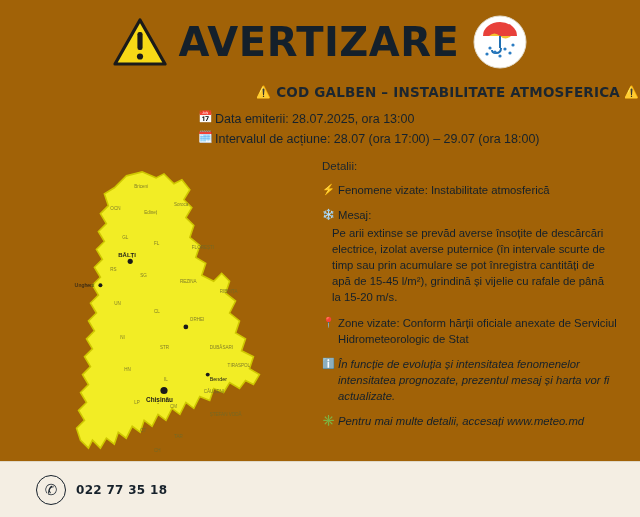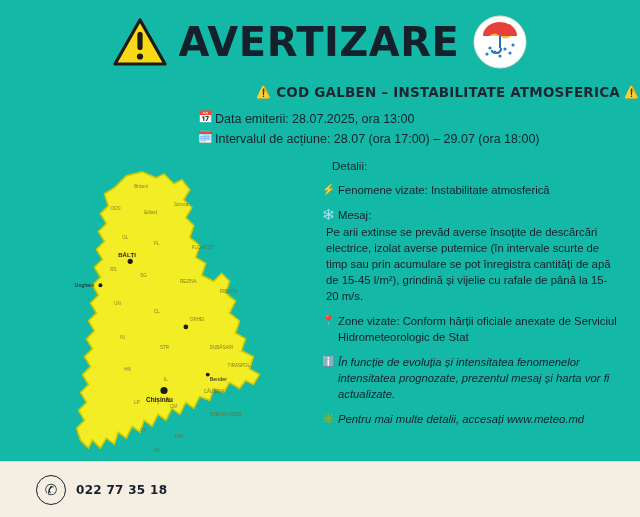--- a/index.html
+++ b/index.html
@@ -9,21 +9,21 @@
     height: 517px;
     background: #f3ede2;
     font-family: "Liberation Sans", sans-serif;
     overflow: hidden;
     position: relative;
   }
   #page {
     position: relative;
     width: 640px;
     height: 517px;
-    background: #14b8a6;
+    background: #a16207;
   }
 
   
   .header {
     position: relative;
     height: 78px;
     display: flex;
     align-items: center;
     justify-content: center;
     padding-top: 6px;
@@ -101,21 +101,20 @@
     flex: 1 1 auto;
     padding: 4px 4px 0 8px;
     font-size: 11.3px;
     color: #14202b;
     line-height: 1.42;
   }
   .details-title {
     font-size: 11.5px;
     margin-bottom: 7px;
     color: #1b2630;
-    margin-left: 10px;
   }
   .d-item { display: flex; margin-bottom: 9px; }
   .d-ico { flex: 0 0 auto; width: 16px; font-size: 10.5px; line-height: 1.5; }
   .d-body { flex: 1 1 auto; }
   .d-head { margin: 0 0 1px 0; }
   .d-body p { margin: 0; }
   .italic { font-style: italic; }
 
   
   .footer {
@@ -268,21 +267,21 @@
         </div>
       </div>
 
       <div class="d-item">
         <span class="d-ico">❄️</span>
         <div class="d-body">
           <p class="d-head">Mesaj:</p>
         </div>
       </div>
       <div style="margin:-8px 0 9px 0;">
-        <p style="margin:4px;">Pe arii extinse se prevăd averse însoțite de descărcări electrice, izolat averse puternice (în intervale scurte de timp sau prin acumulare se pot înregistra cantități de apă de 15-45 l/m²), grindină și vijelie cu rafale de până la 15-20 m/s.</p>
+        <p style="margin:10px;">Pe arii extinse se prevăd averse însoțite de descărcări electrice, izolat averse puternice (în intervale scurte de timp sau prin acumulare se pot înregistra cantități de apă de 15-45 l/m²), grindină și vijelie cu rafale de până la 15-20 m/s.</p>
       </div>
 
       <div class="d-item">
         <span class="d-ico">📍</span>
         <div class="d-body">
           <p>Zone vizate: Conform hărții oficiale anexate de Serviciul Hidrometeorologic de Stat</p>
         </div>
       </div>
 
       <div class="d-item">

